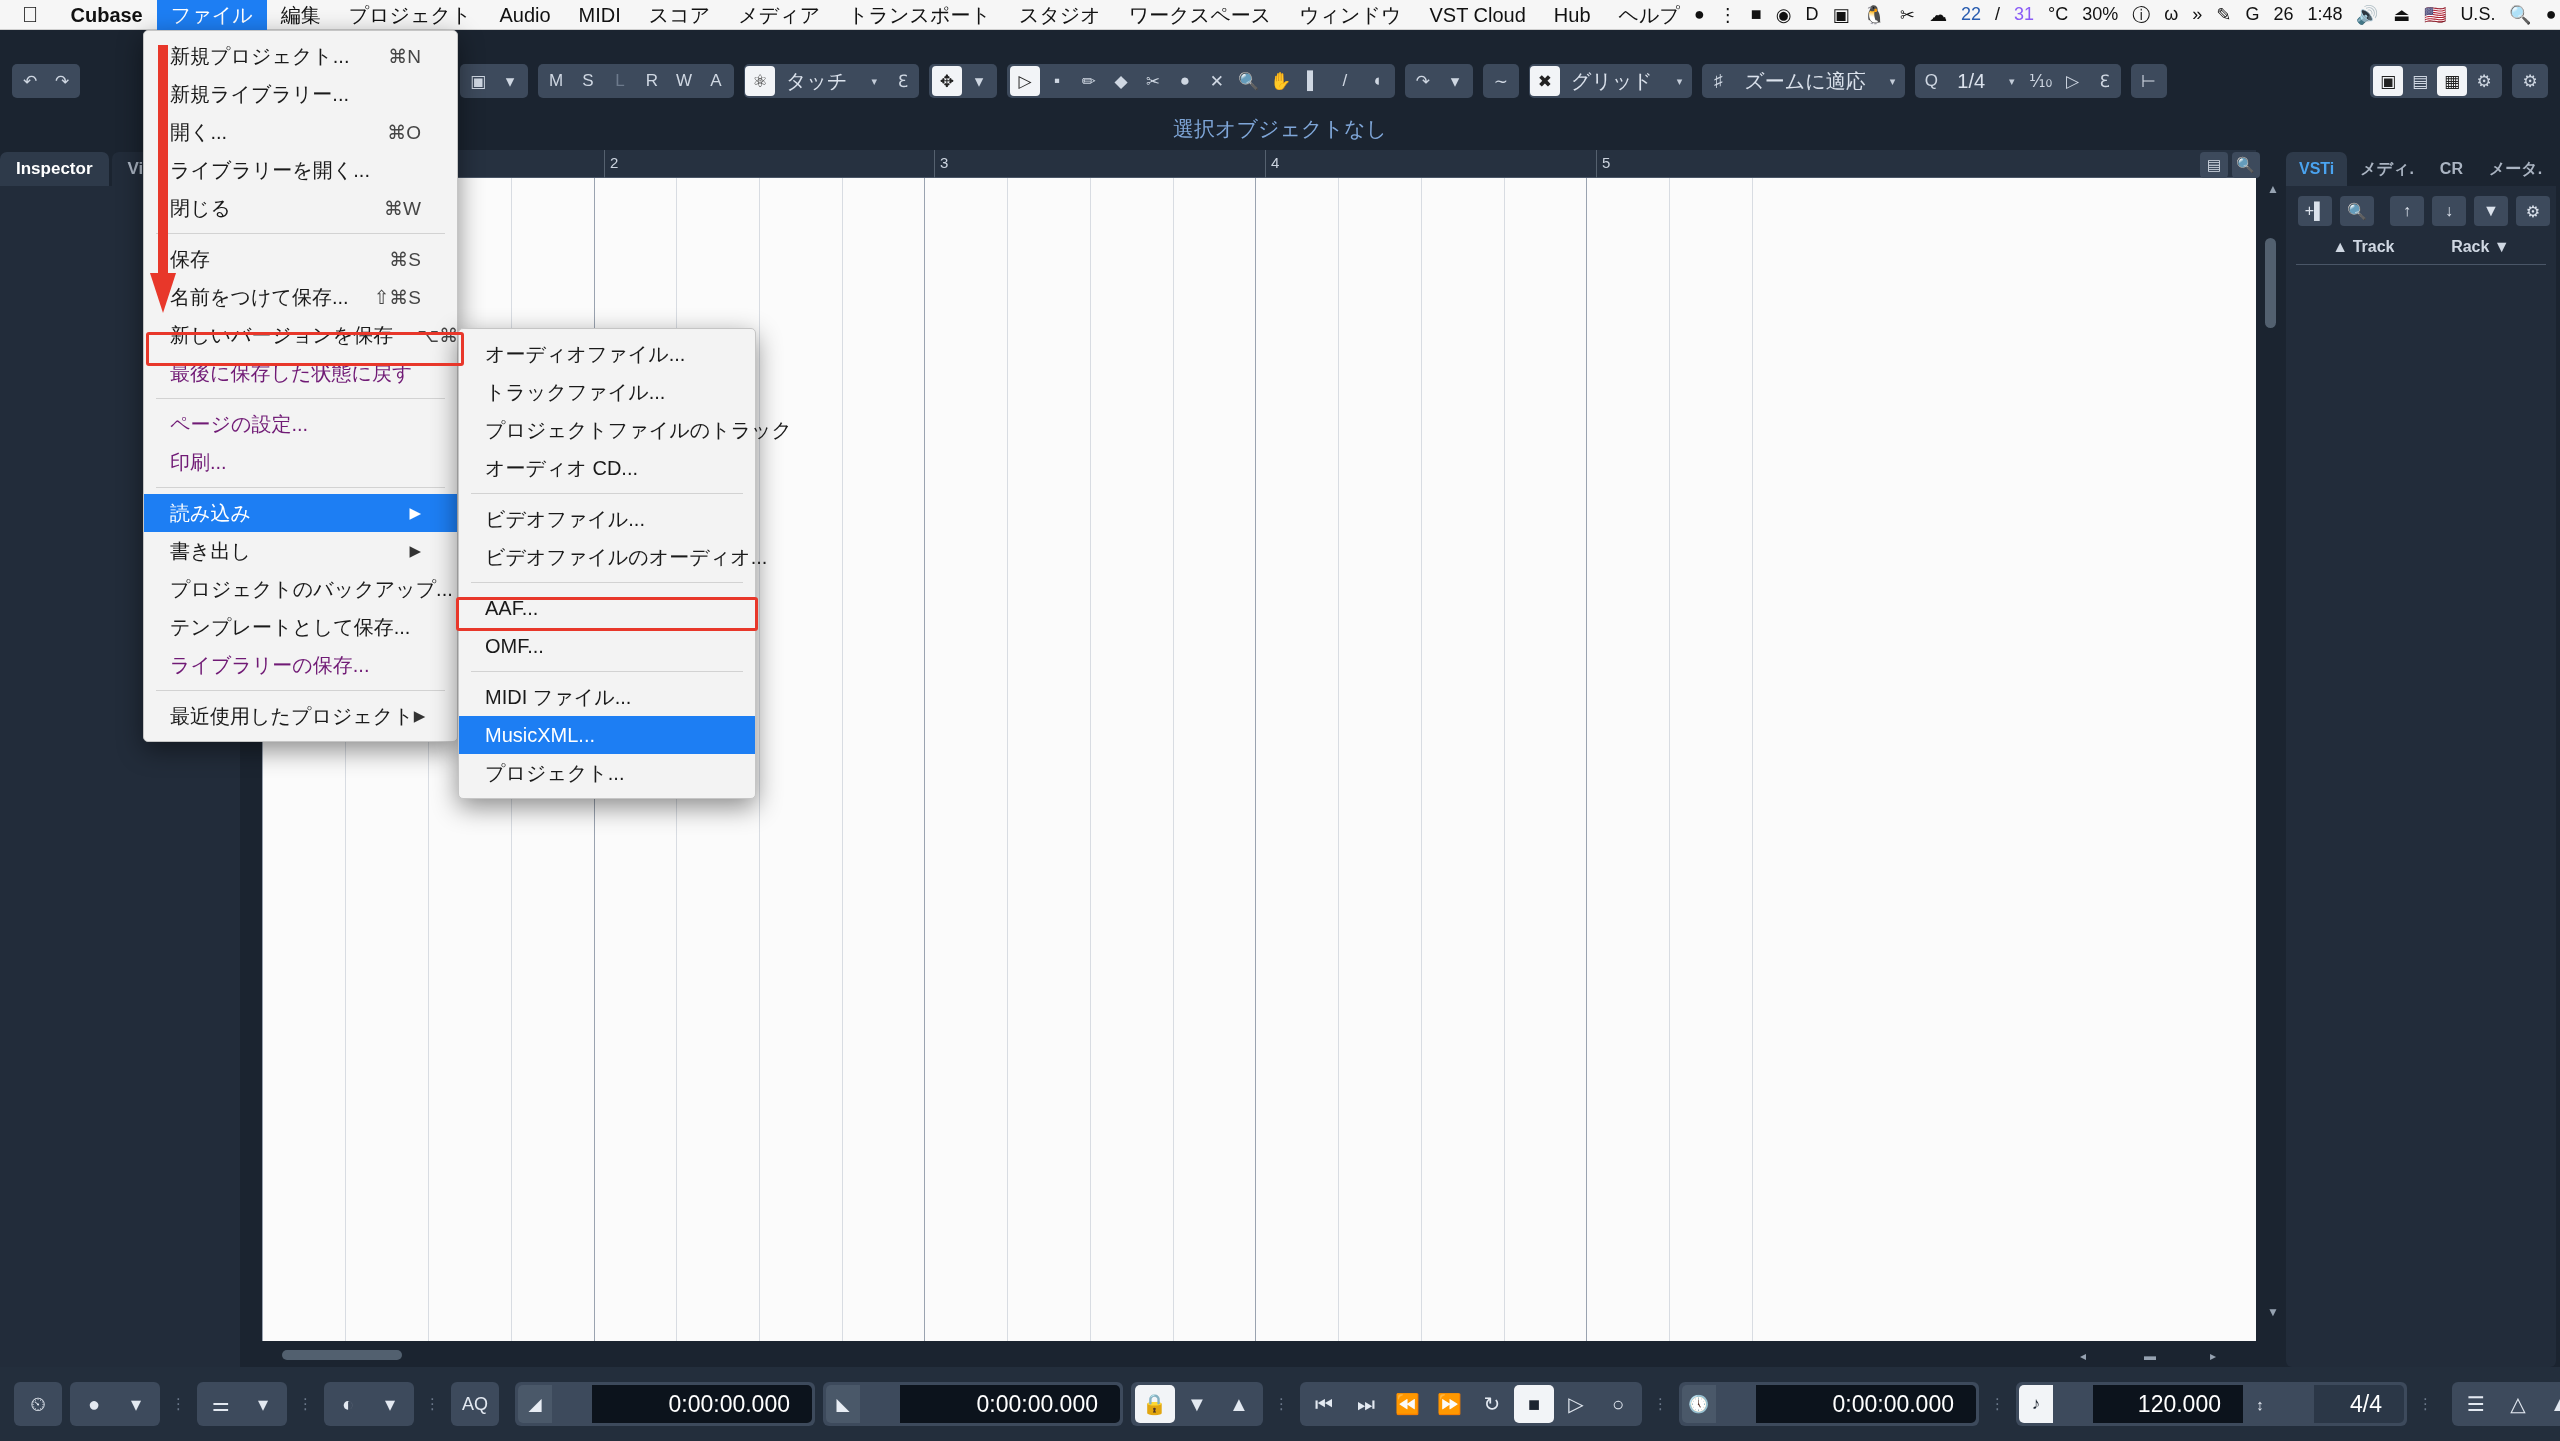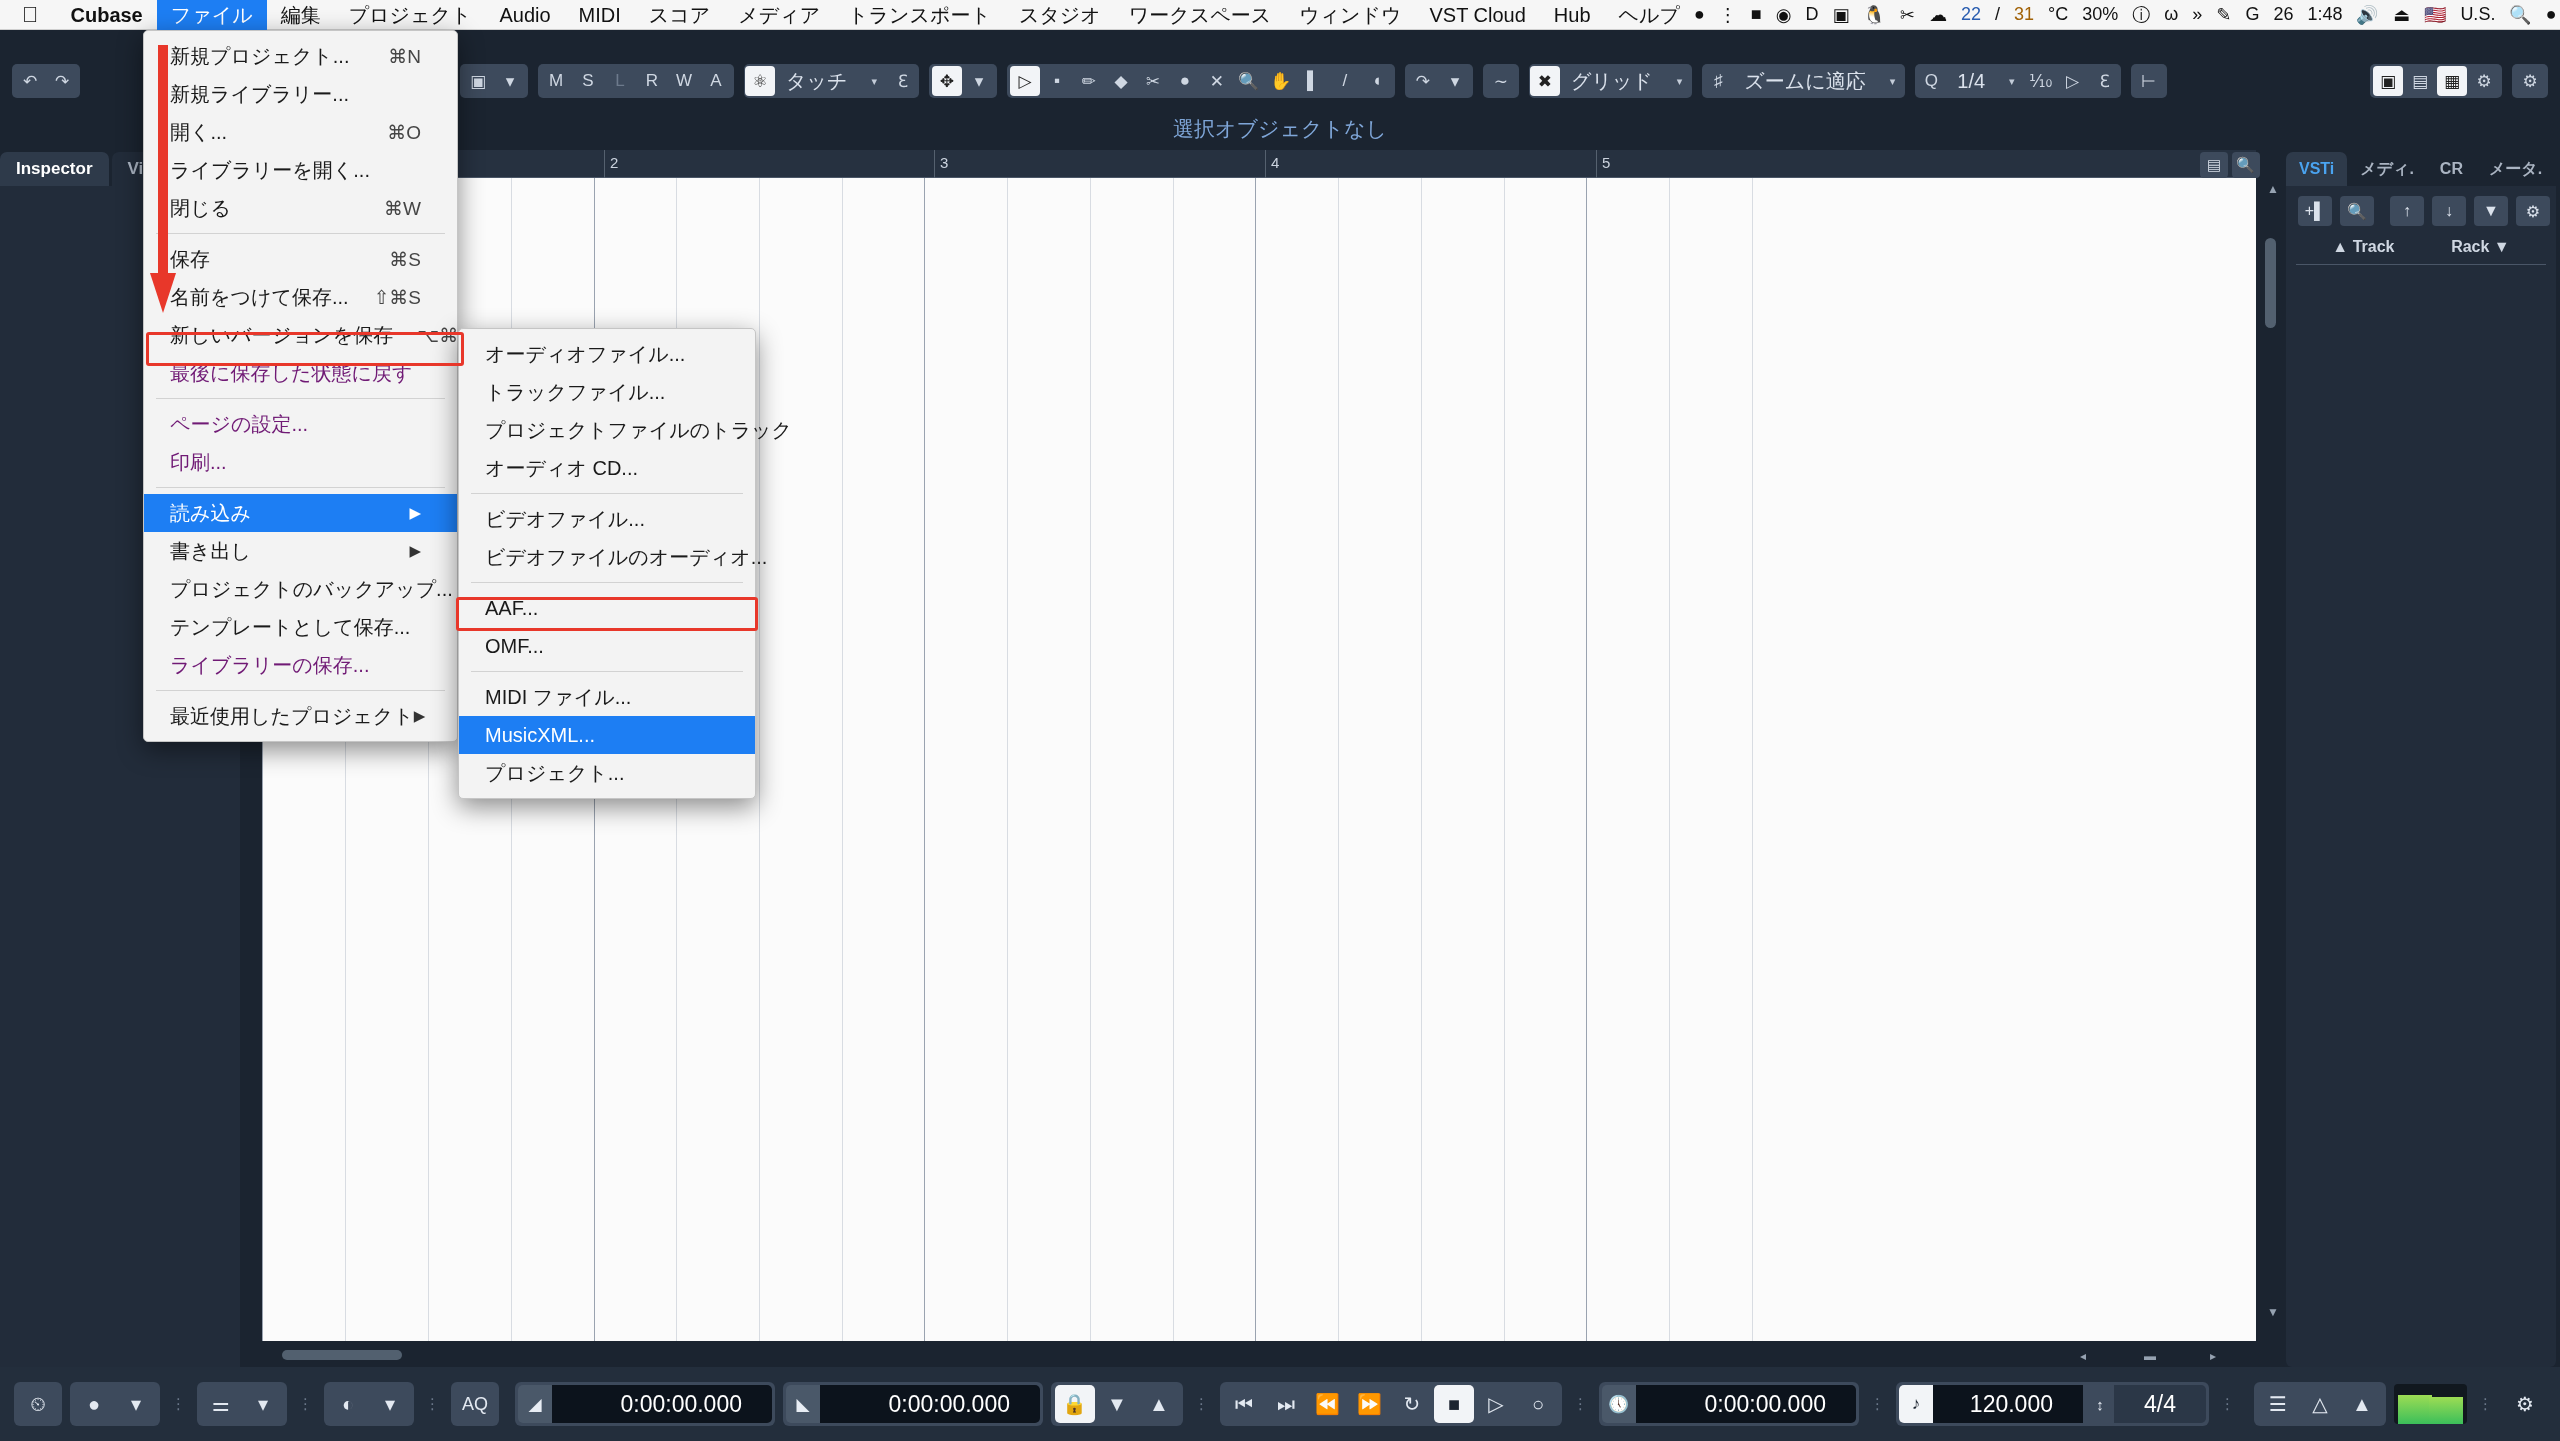--- a/index.html
+++ b/index.html
@@ -16,21 +16,21 @@
     background: #f6f6f6; border-bottom: 1px solid #cfcfcf;
     display: flex; align-items: center; color: #111; font-size: 20px;
   }
   .macbar .apple { padding: 0 18px 0 22px; font-size: 22px; }
   .macbar .mi { padding: 0 14px; height: 30px; line-height: 30px; white-space: nowrap; }
   .macbar .mi.bold { font-weight: bold; }
   .macbar .mi.active { background: #1d7ef3; color: #fff; }
   .macbar .spacer { flex: 1; }
   .macbar .tray { display: flex; align-items: center; gap: 14px; padding-right: 16px; font-size: 18px; }
   .macbar .tray .g { display: inline-flex; align-items: center; justify-content: center; }
-  .tempblue { color: #2a5db0; } .tempred { color: #a16207; }
+  .tempblue { color: #2a5db0; } .tempred { color: #8b5cf6; }
 
   
   .titlebar {
     position: absolute; top: 30px; left: 0; width: 2560px; height: 42px;
     background: #242f3e;
   }
   .tl-lights { position: absolute; left: 14px; top: 13px; display: flex; gap: 9px; }
   .tl-lights i { width: 15px; height: 15px; border-radius: 50%; display: block; }
   .tl-lights .r { background: #ff5f57; } .tl-lights .y { background: #febc2e; } .tl-lights .g { background: #28c840; }
   .tl-title {
@@ -123,23 +123,23 @@
   
   .transport { position: absolute; left: 0; bottom: 0; width: 2560px; height: 74px;
                background: #232e3c; display: flex; align-items: center; padding: 0 14px; gap: 8px; }
   .tpgrp { display: flex; align-items: center; background: #3d4a5c; border-radius: 6px; height: 44px; padding: 0 3px; }
   .tpbtn { min-width: 40px; height: 38px; border-radius: 5px; display: flex; align-items: center;
            justify-content: center; color: #e3e9f1; font-size: 20px; margin: 0 1px; }
   .tpbtn.on { background: #f2f4f7; color: #1c2430; }
   .timefield { height: 44px; display: flex; align-items: center; background: #3d4a5c; border-radius: 6px; }
   .timeflag { width: 34px; height: 38px; background: #4a5869; border-radius: 5px 0 0 5px;
               display: flex; align-items: center; justify-content: center; color: #e8edf4; font-size: 17px; margin-left: 3px; }
-  .timeval { background: #0c131c; color: #fff; font-size: 23px; padding: 0 30px; height: 38px;
+  .timeval { background: #0c131c; color: #fff; font-size: 23px; padding: 0 22px; height: 38px;
              line-height: 38px; min-width: 220px; text-align: right; border-radius: 0 5px 5px 0; margin-right: 3px;
-             font-family: "Liberation Sans", sans-serif; }
+             font-family: "Liberation Sans", sans-serif; margin-left: 40px; }
   .tpspacer { flex: 1; }
   .meter { width: 150px; height: 40px; background: #11181f; border-radius: 4px; position: relative; overflow: hidden; }
   .meter i { position: absolute; bottom: 0; width: 46%; background: linear-gradient(to top,#3bbf5a,#9ddc54); }
 
   
   .menu {
     position: absolute; background: #f3f3f3; border: 1px solid #c5c5c5;
     border-radius: 5px; box-shadow: 0 8px 26px rgba(0,0,0,.45);
     padding: 6px 0; font-size: 20px; color: #1a1a1a; z-index: 50;
   }

